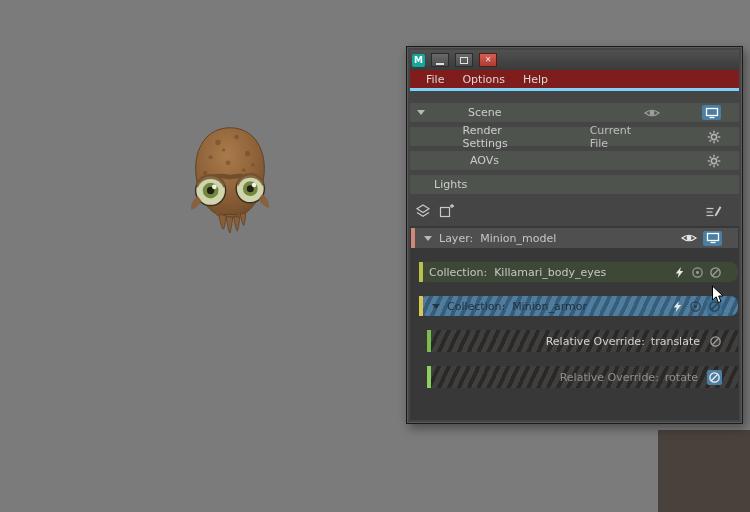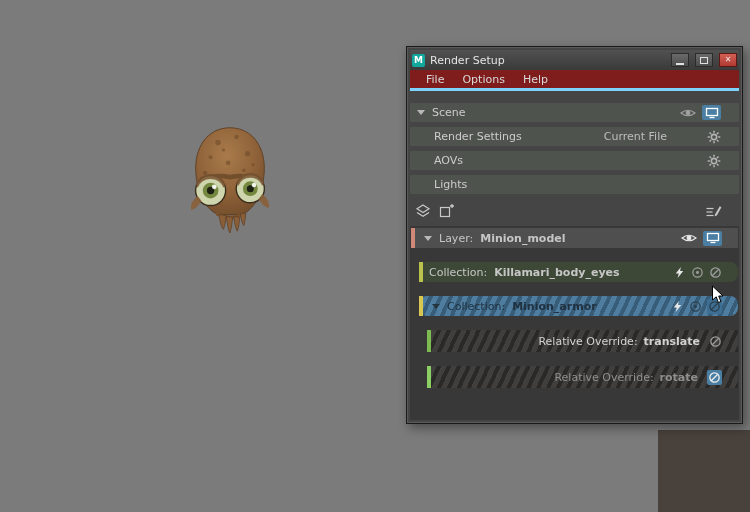--- a/index.html
+++ b/index.html
@@ -73,21 +73,21 @@
     width:0; height:0; margin:0 7px 0 3px;
     border-left:4px solid transparent; border-right:4px solid transparent;
     border-top:5px solid #b8b8b8;
   }
   .tri-down.dark { border-top-color:#24343f; }
   .icon { display:inline-flex; align-items:center; justify-content:center; }
   .hlbox {
     width:19px; height:15px; border-radius:2px; background:#4a7fa3;
     display:flex; align-items:center; justify-content:center; margin-left:6px;
   }
-  .pad-r18 { padding-right:18px; }
+  .pad-r18 { padding-right:18px;gap:36px; }
   .rs-value { color:#bdbdbd; margin-right:40px; }
 
   
   .toolbar { height:24px; flex:0 0 24px; display:flex; align-items:center; padding:0 3px; margin-bottom:3px; }
   .tool-icon { width:19px; height:19px; margin-right:4px; display:flex; align-items:center; justify-content:center; }
   .tool-icon.right { margin-left:auto; margin-right:14px; }
 
   
   .list { flex:1; background:#383838; padding:2px 1px; display:flex; flex-direction:column; gap:14px; }
   .lrow { height:20px; flex:0 0 20px; display:flex; align-items:center; color:#c6c6c6; padding-right:16px; }
@@ -111,21 +111,21 @@
     margin-left:16px; height:22px; flex:0 0 22px;
     background-color:#403f3e;
     background-image:repeating-linear-gradient(115deg, rgba(0,0,0,.35) 0 4px, rgba(0,0,0,0) 4px 9px);
   }
   .ov1 .stripe { background:#7cbb4f; }
   .ov2 .stripe { background:#8ccf63; }
   .ov-row .name { margin-left:6px; margin-right:9px; }
   .ov1 { color:#d2d2d2; }
   .ov2 { color:#8f8f8f; }
 
-  .name { margin-left:7px;font-weight:bold; }
+  .name { margin-left:7px; }
   .row-icons { display:flex; align-items:center; gap:5px; margin-left:8px; }
 
   .pressed { background:#3d6f94; border-radius:2px; padding:1px; }
   .bluebox { background:#4a7fa3; border-radius:2px; padding:1px; color:#f0f0f0; }
 
   .c-light { color:#e8e8e8; }
   .c-gray  { color:#9f9f9f; }
   .c-darkblue { color:#2c3e4a; }
 
   .cursor { position:absolute; left:711px; top:285px; z-index:50; }
@@ -182,21 +182,20 @@
       <path d="M69 102 q2 14 4 16 q2 -6 2.5 -15 Z"></path>
       <path d="M76 99 q2 11 4 13 q1.6 -5 2 -13 Z"></path>
     </g>
   </svg>
 </div>
 
 <div class="window">
 
   <div class="titlebar">
     <div class="maya-icon">M</div>
-    <div class="title">Render Setup</div>
     <div class="winbtn">
         <span class="min-glyph"></span>
       </div>
     <div class="winbtn">
         <span class="max-glyph"></span>
       </div>
     <div class="winbtn close">
         <span>✕</span>
       </div>
   </div>

